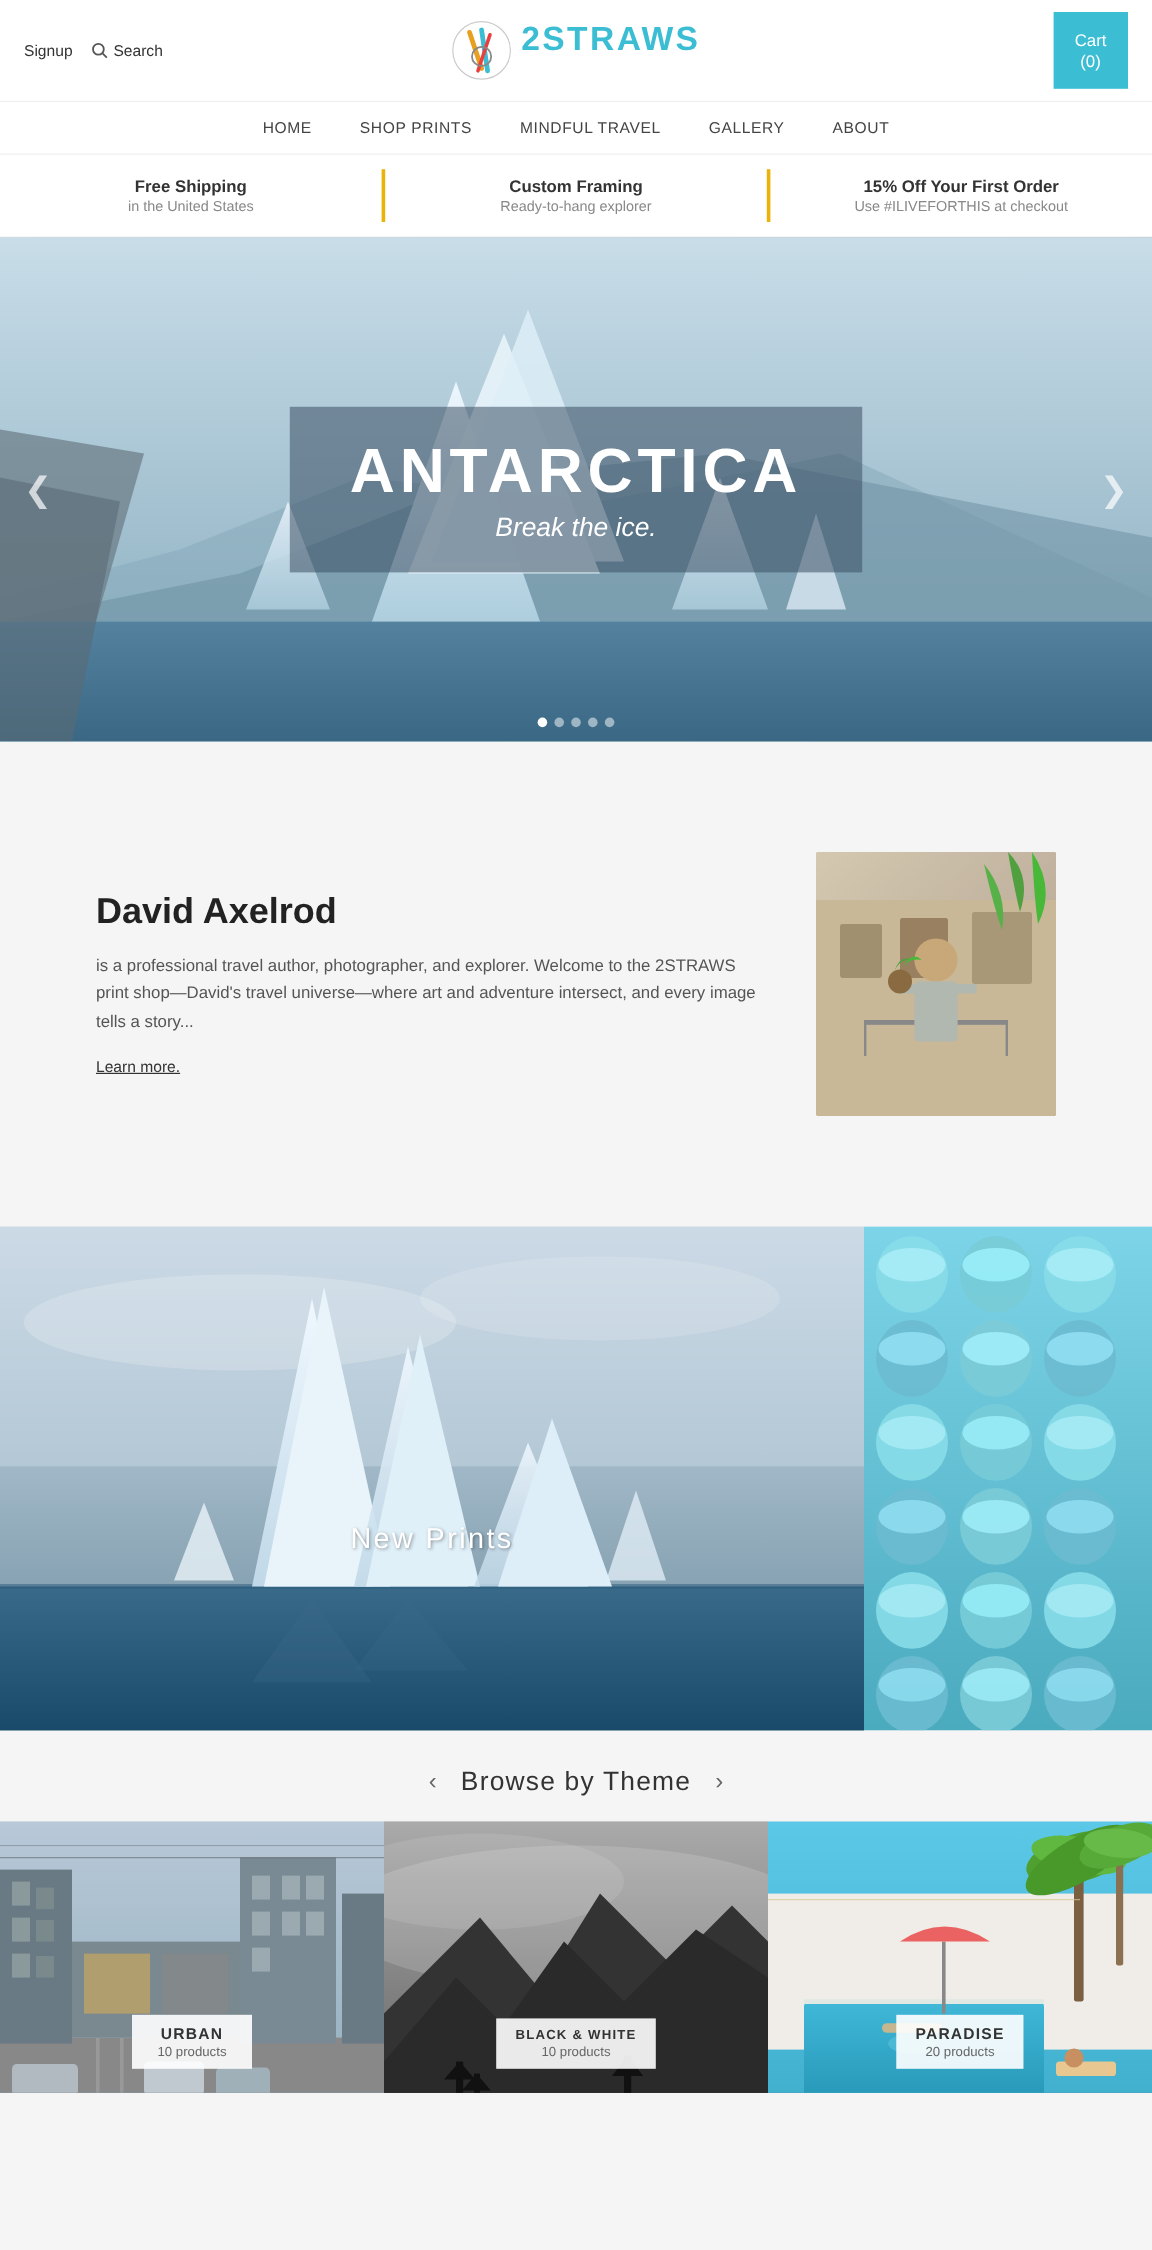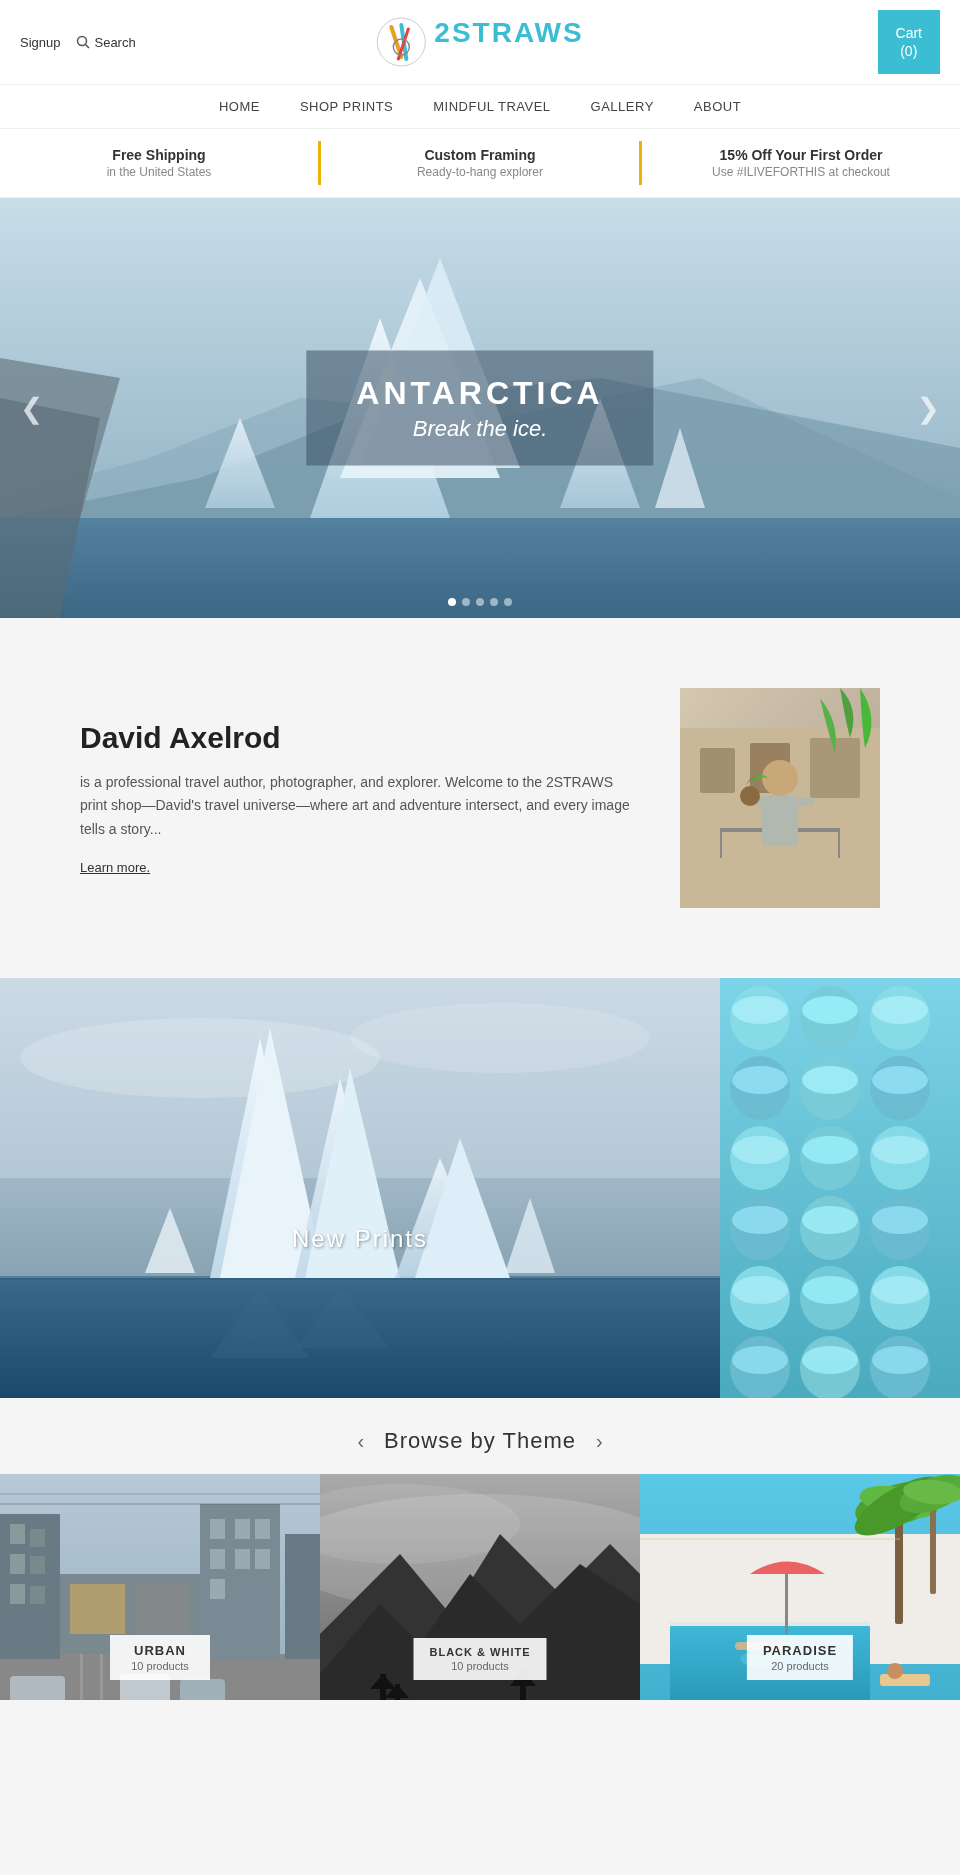--- a/index.html
+++ b/index.html
@@ -80,21 +80,21 @@
     .hero-overlay {
       position: absolute;
       top: 50%;
       left: 50%;
       transform: translate(-50%, -50%);
       background: rgba(60,80,100,0.55);
       padding: 24px 50px;
       text-align: center;
       color: #fff;
     }
-    .hero-title { font-size: 32px; font-weight: bold; letter-spacing: 4px; color: #fff; }
+    .hero-title { font-size: 52px; font-weight: bold; letter-spacing: 4px; color: #fff; }
     .hero-sub { font-size: 22px; color: #fff; margin-top: 4px; font-style: italic; }
     .hero-arrow {
       position: absolute;
       top: 50%;
       transform: translateY(-50%);
       font-size: 28px;
       color: rgba(255,255,255,0.7);
       cursor: pointer;
       background: none;
       border: none;
@@ -116,21 +116,21 @@
       background: rgba(255,255,255,0.5);
     }
     .hero-dot.active { background: #fff; }
 
     
     .about-section {
       background: #f5f5f5;
       display: flex;
       align-items: center;
       justify-content: space-between;
-      padding: 70px 80px;
+      padding: 92px 80px;
       gap: 40px;
     }
     .about-text { flex: 1; }
     .about-name { font-size: 30px; font-weight: bold; color: #222; margin-bottom: 16px; }
     .about-desc { font-size: 14px; color: #555; line-height: 1.7; margin-bottom: 16px; }
     .about-link { font-size: 13px; color: #333; text-decoration: underline; cursor: pointer; }
     .about-photo {
       width: 200px;
       height: 220px;
       background: linear-gradient(135deg, #c8b8a0 0%, #a09080 40%, #7a6855 100%);

